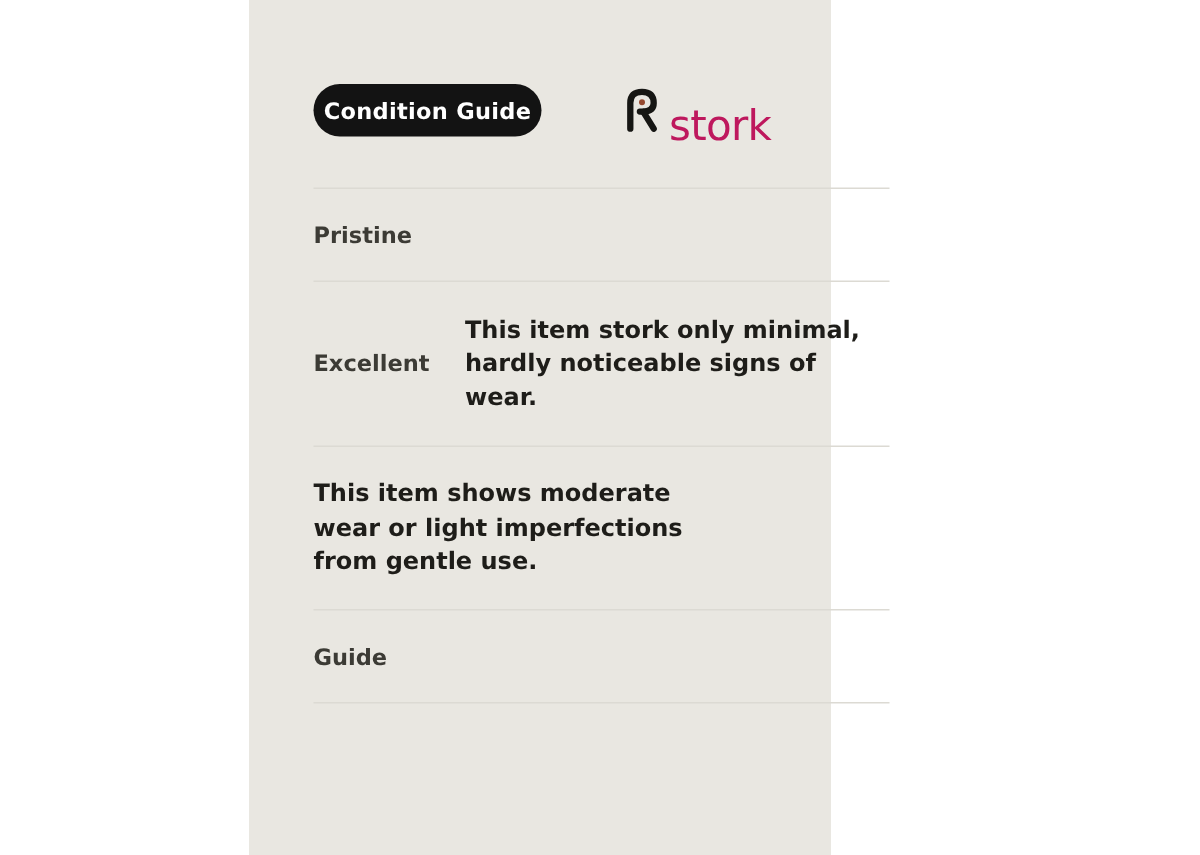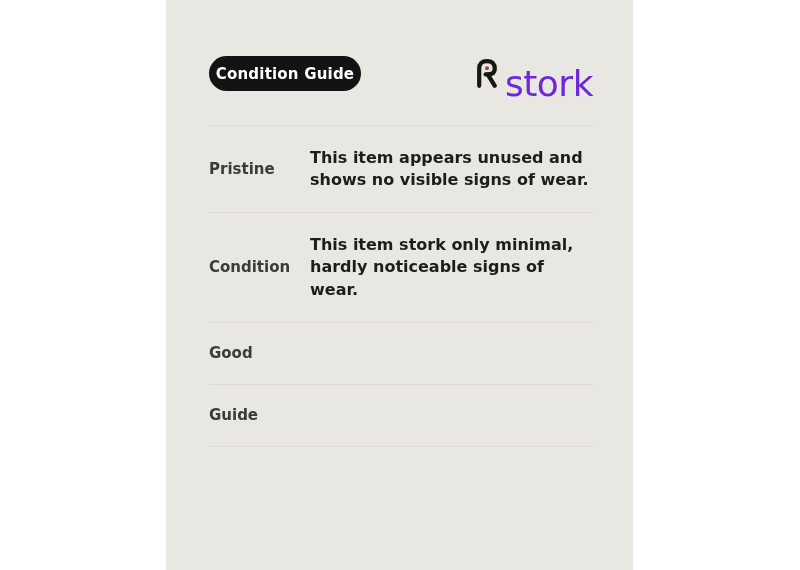--- a/index.html
+++ b/index.html
@@ -6,21 +6,21 @@
   html, body { width: 800px; height: 570px; }
   body {
     background: #ffffff;
     font-family: "DejaVu Sans", sans-serif;
     position: relative;
     overflow: hidden;
   }
   .panel {
     position: absolute;
     left: 166px; top: 0;
-    width: 467px; height: 570px;
+    width: 388px; height: 570px;
     background: #e9e7e1;
   }
   
   .badge {
     position: absolute;
     left: 43px; top: 56px;
     width: 152px; height: 35px;
     background: #131313;
     border-radius: 18px;
     display: flex; align-items: center; justify-content: center;
@@ -30,24 +30,24 @@
     letter-spacing: 0.2px;
   }
   .brand {
     position: absolute;
     right: 40px; top: 56px;
     height: 34px;
     display: flex; align-items: center; gap: 8px;
   }
   .brand svg { display: block; overflow: visible; }
   .brand-name {
-    font-size: 36px;
+    font-size: 28px;
     font-weight: 500;
     letter-spacing: -0.5px;
-    color: #6d28d9;
+    color: #be185d;
     line-height: 1;
     padding-bottom: 2px;
     margin-top: 23px;
   }
   
   .table {
     position: absolute;
     left: 43px; top: 125px;
     width: 384px;
     font-weight: bold;
@@ -90,30 +90,29 @@
         <path d="M10.9 15.6 L17.8 26.8" stroke="#161613" stroke-width="4.2" stroke-linecap="round"></path>
         <circle cx="10" cy="9.2" r="2" fill="#96492f"></circle>
       </svg>
     </span>
     <span class="brand-name">stork</span>
   </div>
 
   <div class="table">
   <div class="row">
     <div class="name">Pristine</div>
-    <div class="desc">This item appears unused and shows no visible signs of wear.</div>
   </div>
 
   <div class="row">
-    <div class="name">Condition</div>
+    <div class="name">Excellent</div>
     <div class="desc">This item stork only minimal, hardly noticeable signs of wear.</div>
   </div>
 
   <div class="row">
-    <div class="name">Good</div>
+    <div class="desc">This item shows moderate wear or light imperfections from gentle use.</div>
   </div>
 
   <div class="row">
     <div class="name">Guide</div>
   </div>
 </div>
 
 </div>
 
 </body></html>

